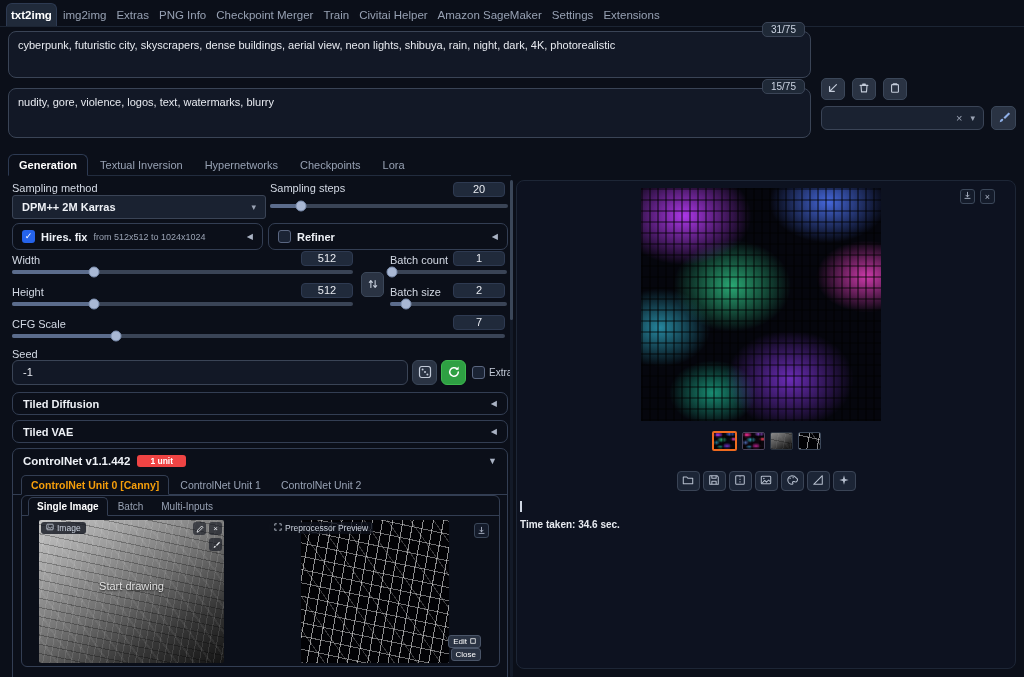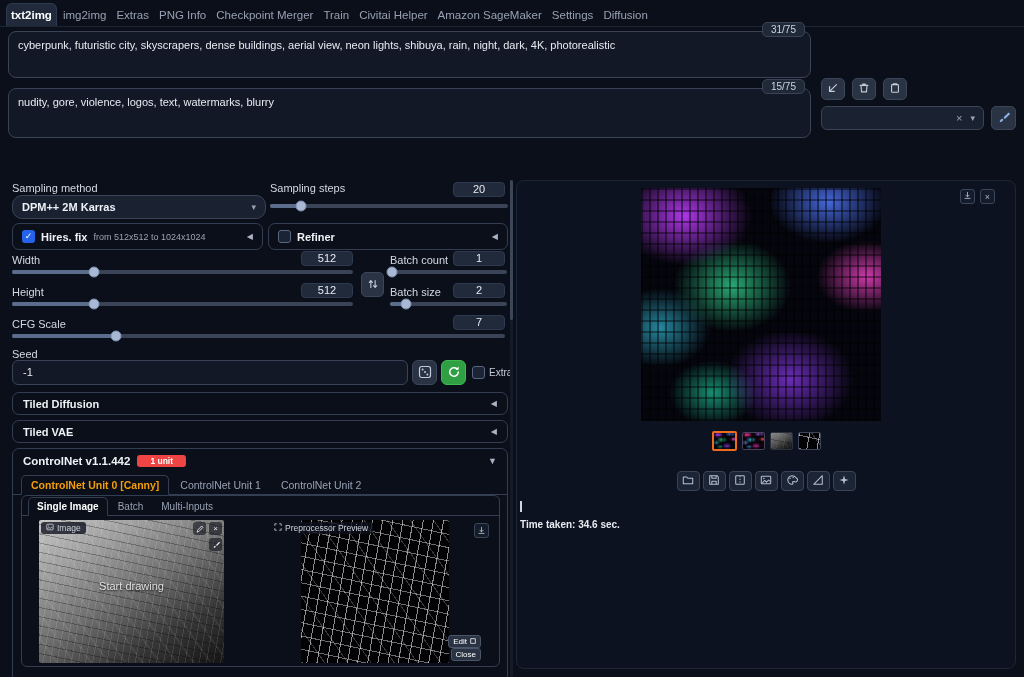--- a/index.html
+++ b/index.html
@@ -45,21 +45,21 @@
 
   
   .left{position:absolute;left:8px;top:180px;width:504px;height:497px}
   .lbl{position:absolute;font-size:11px;color:#d3d9e4;white-space:nowrap}
   .numbox{position:absolute;width:52px;height:15px;background:#202a3b;border:1px solid #2e3a51;border-radius:4px;
           font-size:11px;color:#e7eaf0;text-align:center;line-height:13px;cursor:text}
   .slider{position:absolute;height:4px;background:#3a4456;border-radius:2px;cursor:pointer}
   .slider .fill{position:absolute;left:0;top:0;height:100%;background:#5b6c8c;border-radius:2px}
   .slider .knob{position:absolute;top:50%;transform:translate(-50%,-50%);width:11px;height:11px;border-radius:50%;
                 background:#a9b8d4;border:1px solid #7e90b0}
-  .dropdown{position:absolute;background:#1a2231;border:1px solid #3a4456;border-radius:10px;display:flex;
+  .dropdown{position:absolute;background:#1a2231;border:1px solid #3a4456;border-radius:3px;display:flex;
             align-items:center;padding:0 9px;cursor:pointer}
   .dd-label{flex:1;font-size:11px;font-weight:bold;color:#eef1f6}
   .caret{font-size:9px;color:#9aa3b4}
   .cb{width:13px;height:13px;border-radius:3px;display:inline-flex;align-items:center;justify-content:center;flex:none;cursor:pointer}
   .cb.on{background:#2563eb;color:#fff;font-size:9px;line-height:1}
   .cb.off{background:#1b2435;border:1px solid #5a6680}
   .opt-box{position:absolute;height:27px;border:1px solid #333e53;border-radius:7px;display:flex;align-items:center;
            gap:6px;padding:0 9px}
   .opt-label{font-size:11px;font-weight:bold;color:#eef1f6;white-space:nowrap}
   .opt-info{font-size:9px;color:#9aa3b4;white-space:nowrap}
@@ -161,21 +161,21 @@
   <div class="topbar">
     <div class="top-tab active">txt2img</div>
     <div class="top-tab">img2img</div>
     <div class="top-tab">Extras</div>
     <div class="top-tab">PNG Info</div>
     <div class="top-tab">Checkpoint Merger</div>
     <div class="top-tab">Train</div>
     <div class="top-tab">Civitai Helper</div>
     <div class="top-tab">Amazon SageMaker</div>
     <div class="top-tab">Settings</div>
-    <div class="top-tab">Diffusion</div>
+    <div class="top-tab">Extensions</div>
   </div>
 
   <div class="ta-wrap" style="top:31px;height:47px">
     <div class="counter">31/75</div>
     <textarea class="ta" style="">cyberpunk, futuristic city, skyscrapers, dense buildings, aerial view, neon lights, shibuya, rain, night, dark, 4K, photorealistic</textarea>
   </div>
 
   <div class="ta-wrap" style="top:88px;height:50px">
     <div class="counter">15/75</div>
     <textarea class="ta" style="">nudity, gore, violence, logos, text, watermarks, blurry</textarea>
@@ -211,20 +211,27 @@
   </div>
   <div class="brush-btn">
     <span>
       <svg viewBox="0 0 14 14">
           <path d="M12.5 1.5L7 7l1.6 1.6 5.5-5.5z" fill="currentColor"></path>
           <path d="M6 8.3C4.3 8.3 3 9.6 3 12c2.4 0 3.7-1.3 3.7-3z" fill="currentColor"></path>
         </svg>
     </span>
   </div>
 
+  <div class="gen-tabs">
+    <div class="gen-tab active">Generation</div>
+    <div class="gen-tab">Textual Inversion</div>
+    <div class="gen-tab">Hypernetworks</div>
+    <div class="gen-tab">Checkpoints</div>
+    <div class="gen-tab">Lora</div>
+  </div>
 
   <div class="left">
 
     <div class="lbl" style="left:4px;top:2px">Sampling method</div>
     <div class="dropdown" style="left:4px;top:15px;width:254px;height:24px">
       <span class="dd-label">DPM++ 2M Karras</span>
       <span class="caret">▾</span>
     </div>
 
     <div class="lbl" style="left:262px;top:2px">Sampling steps</div>

